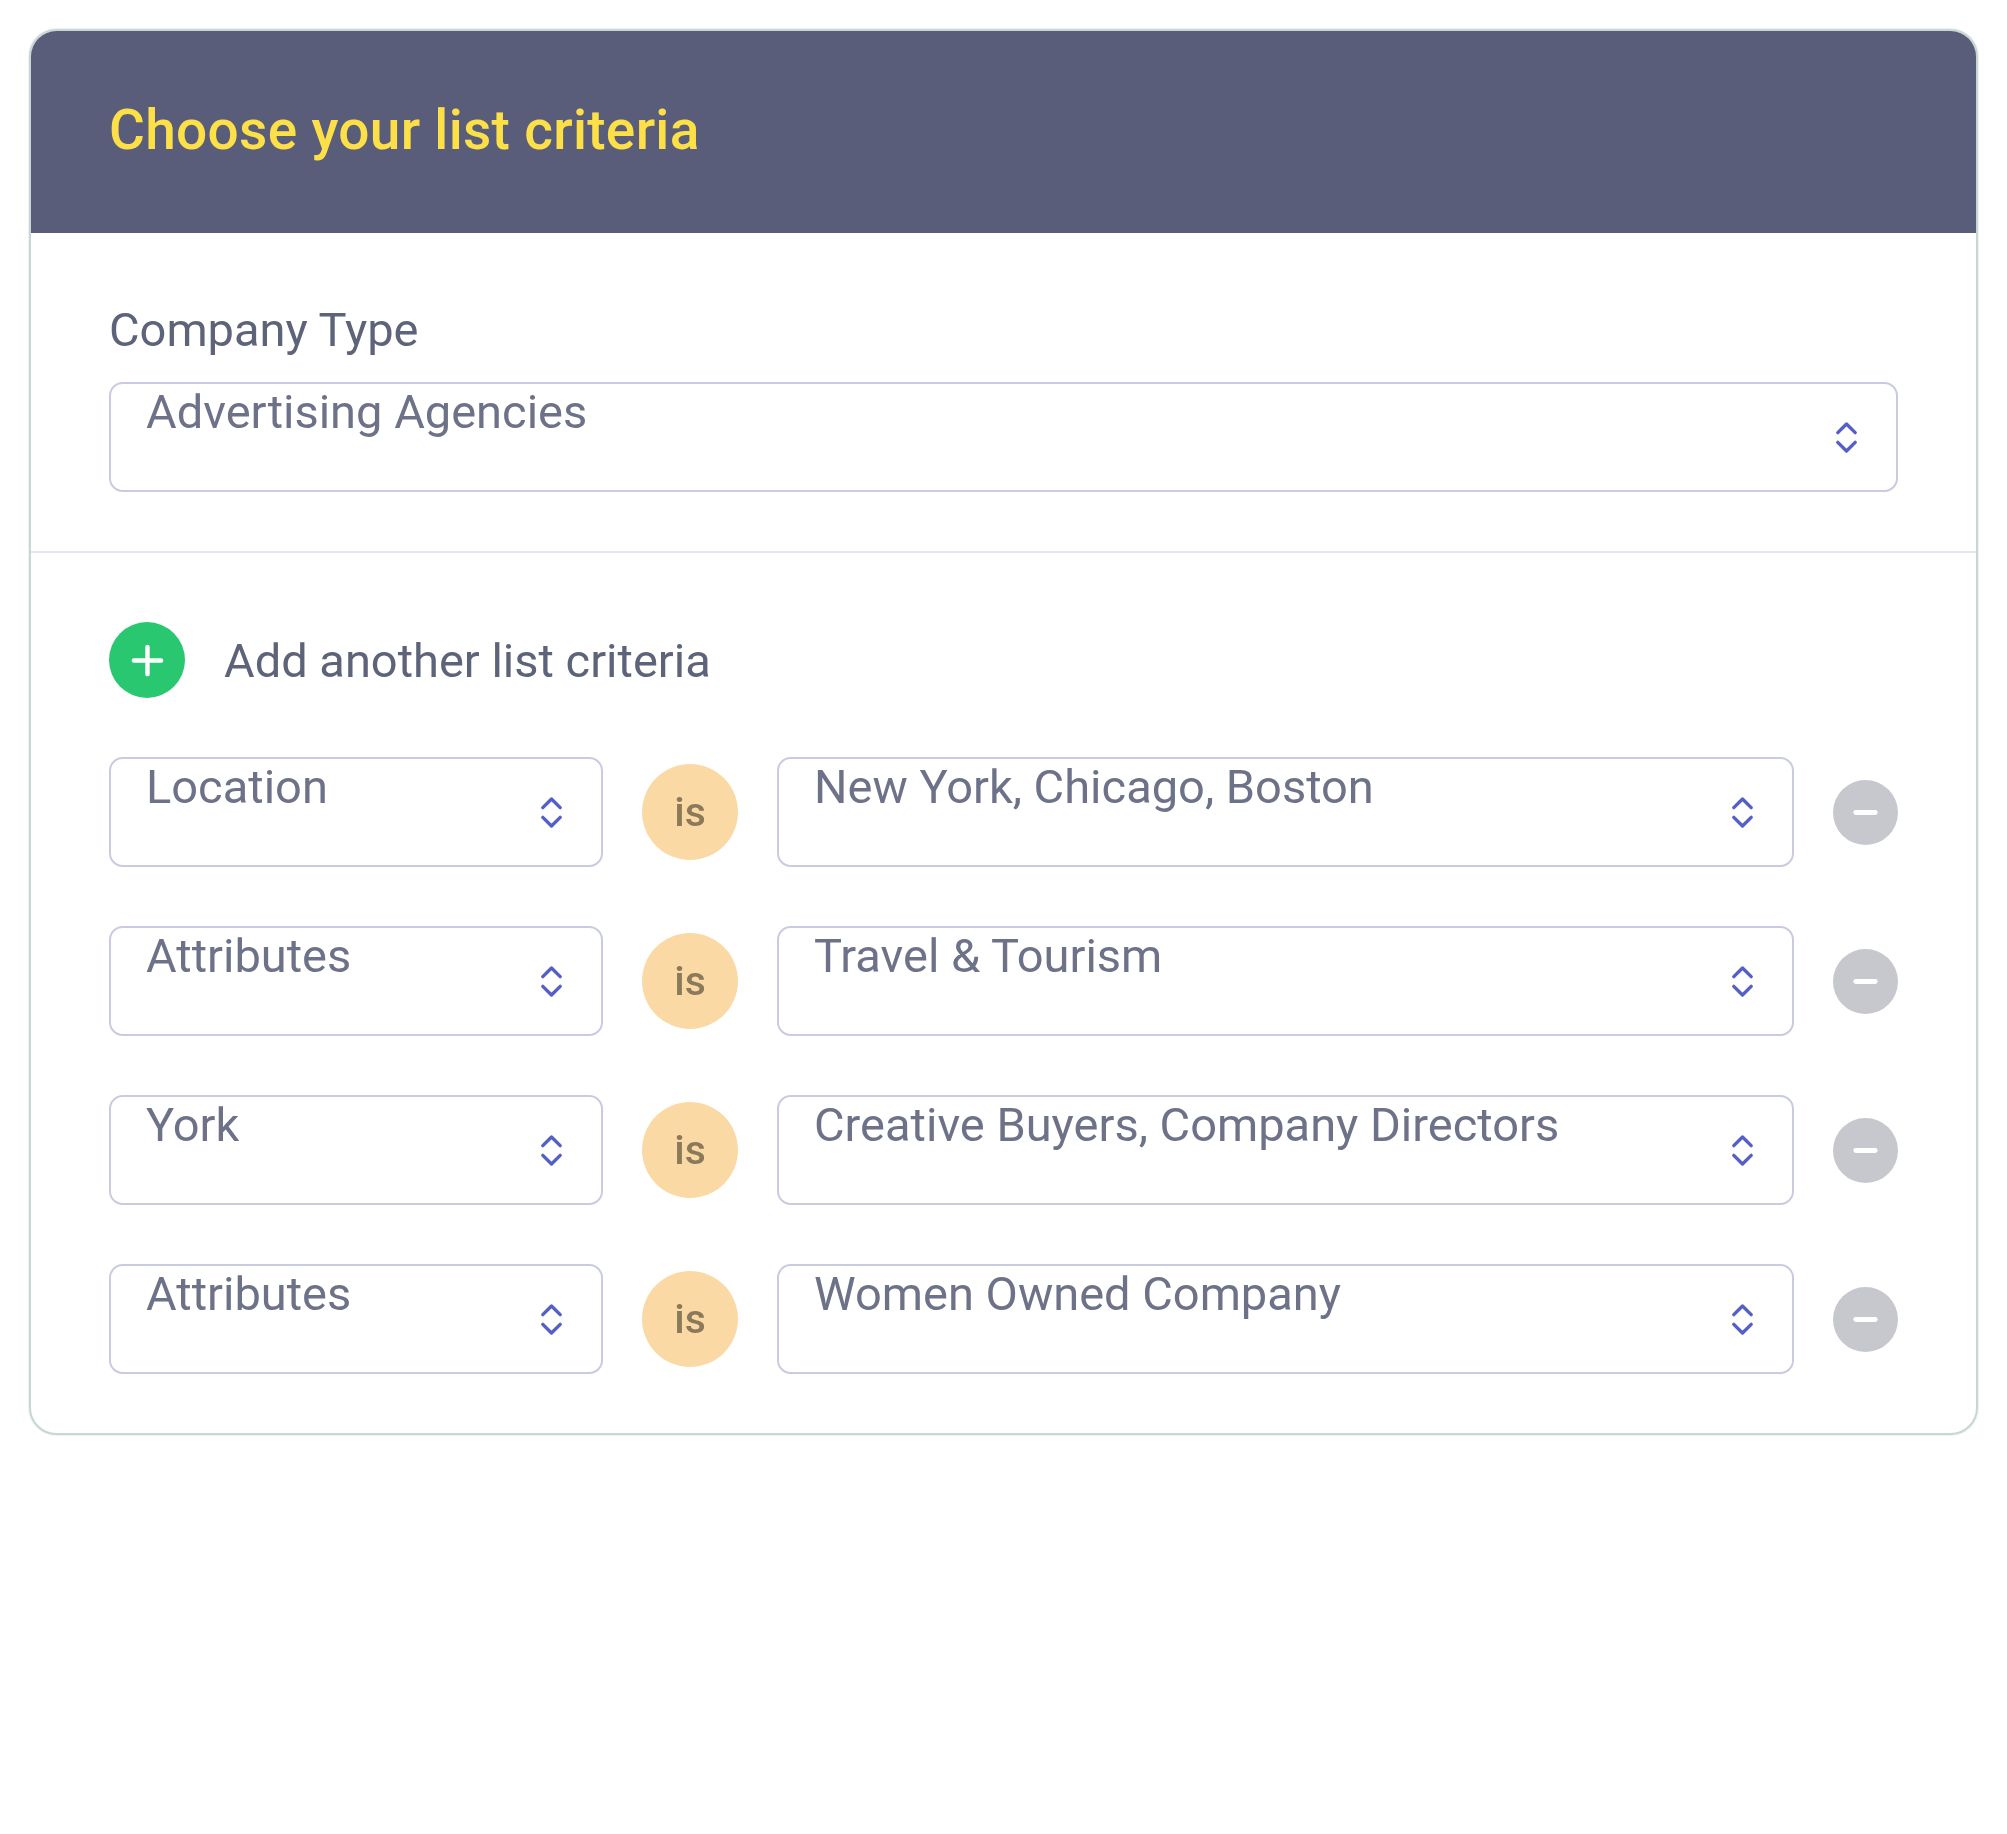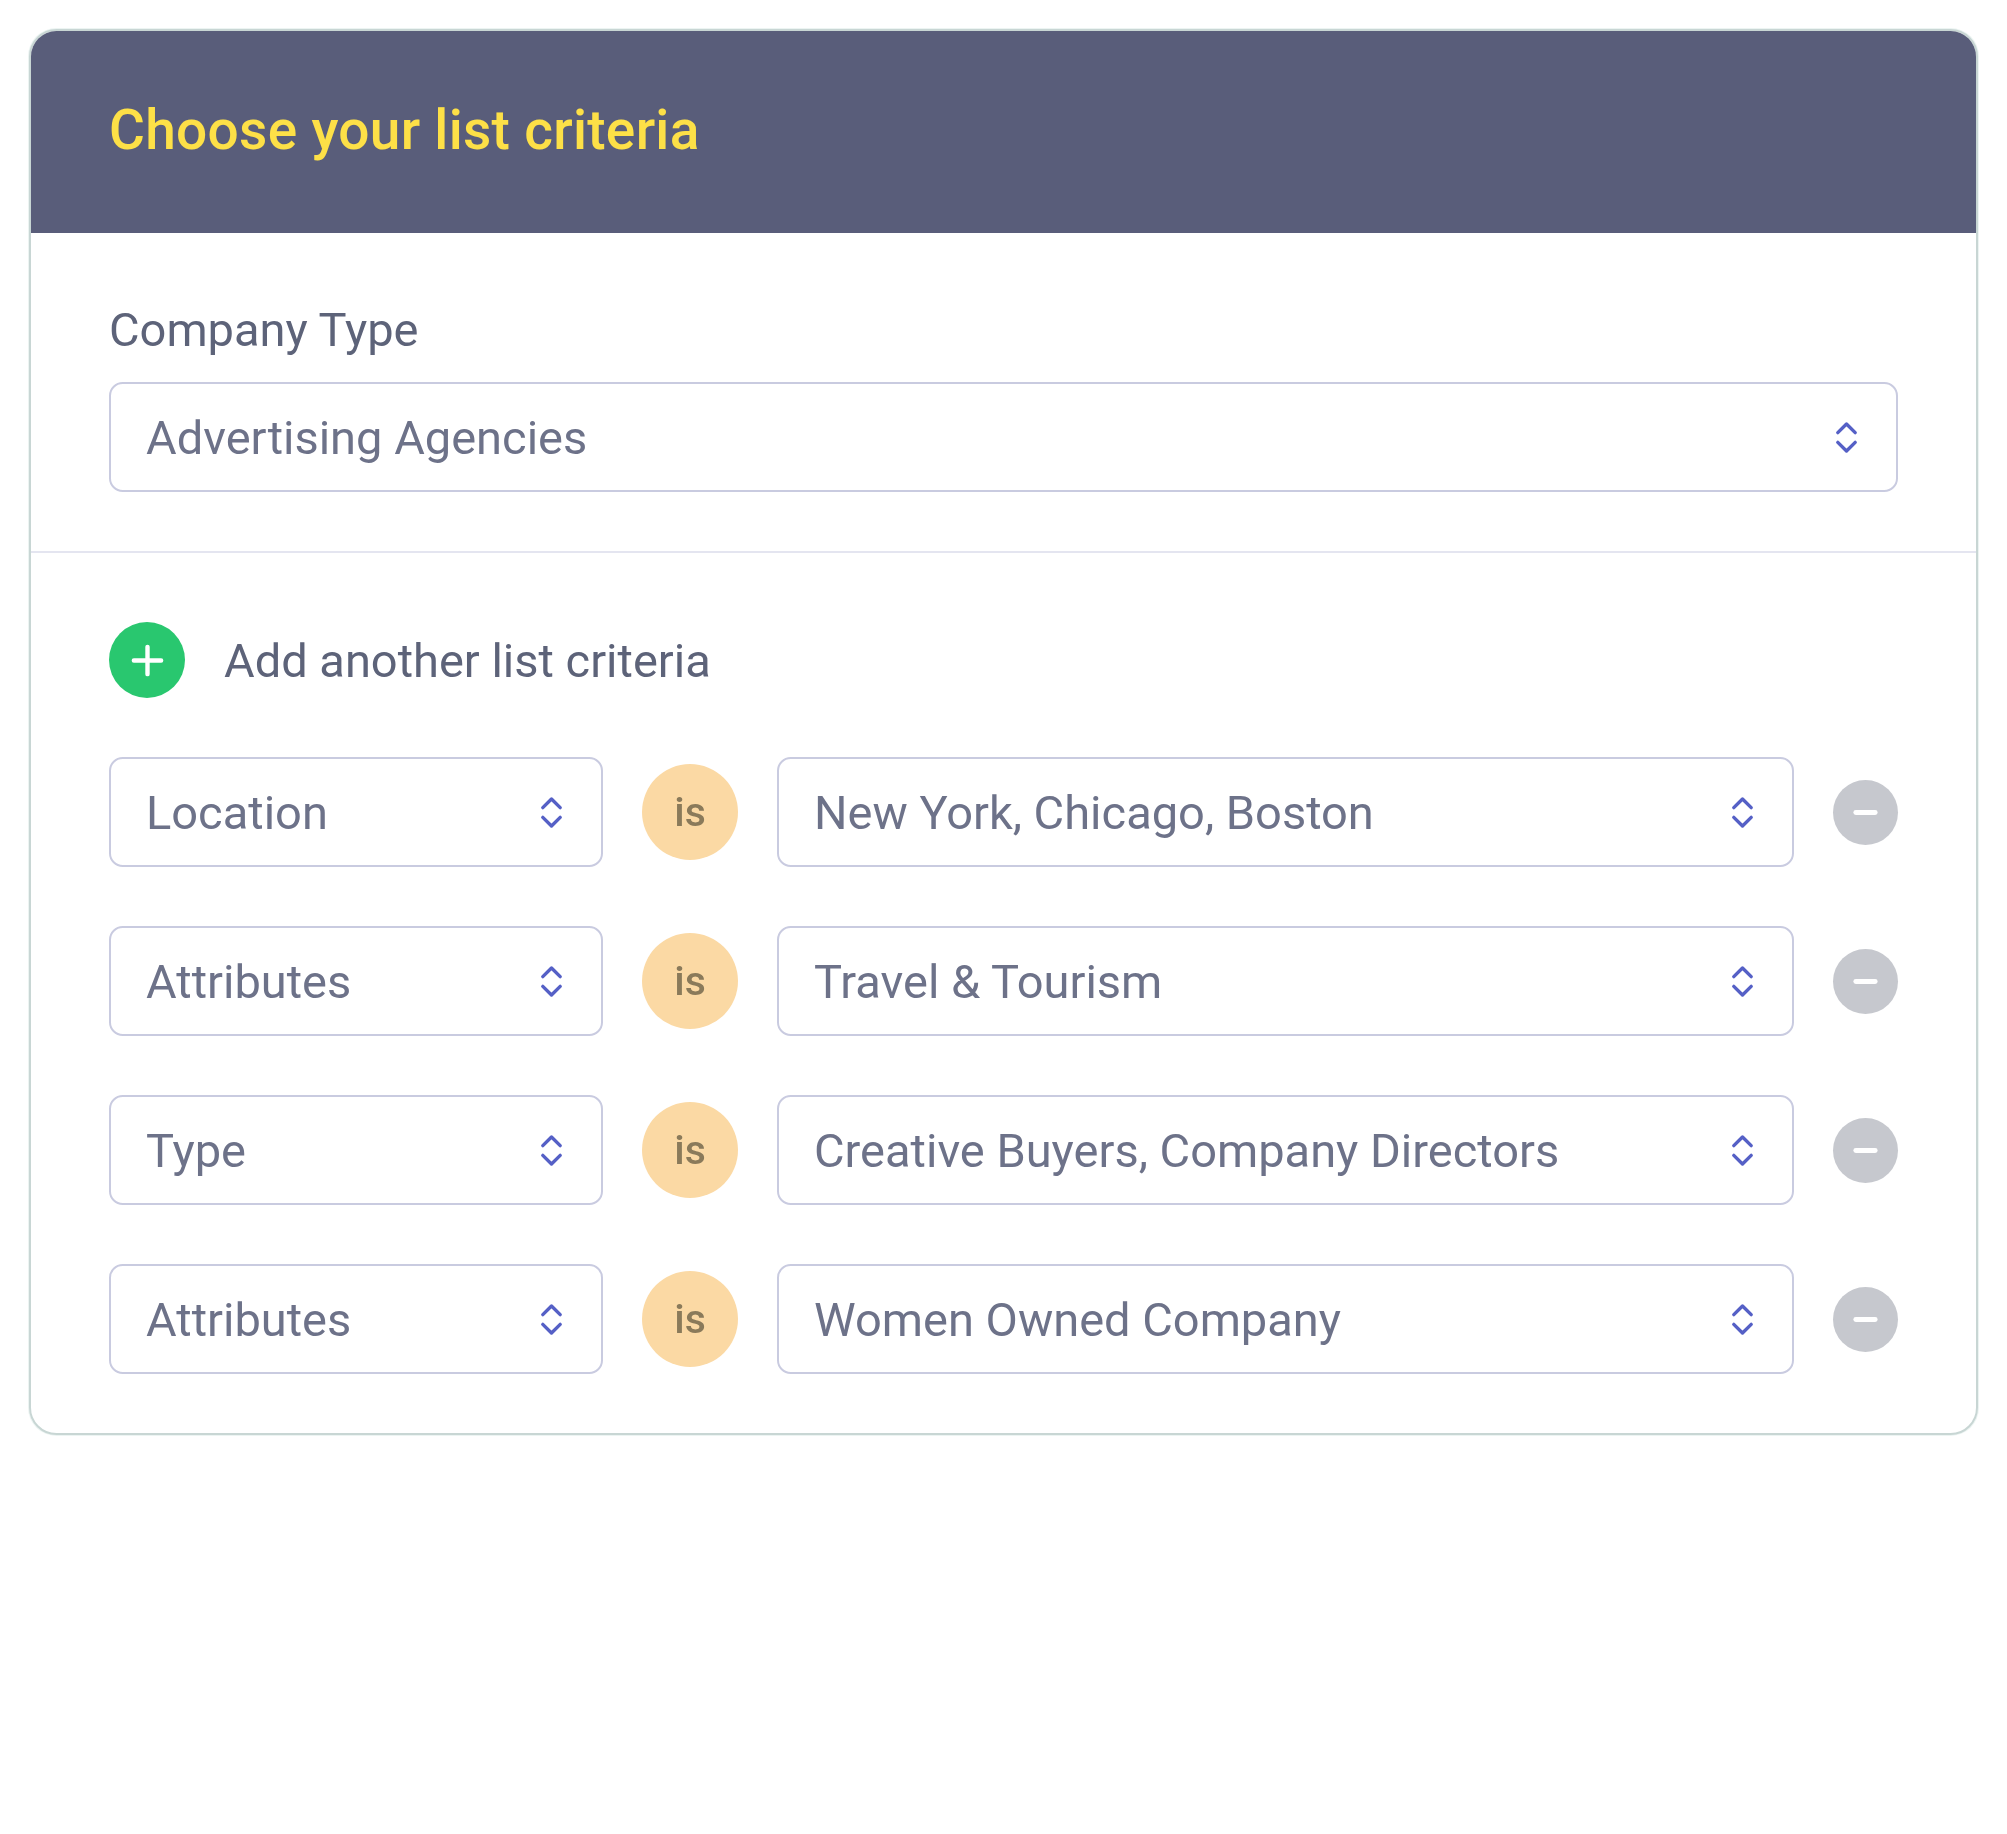--- a/index.html
+++ b/index.html
@@ -35,21 +35,20 @@
   }
   .label {
     color: #5d6379;
     font-size: 47px;
     font-weight: 400;
     margin-bottom: 25px;
   }
   .select {
     position: relative;
     display: flex;
-    align-items: center;
     justify-content: space-between;
     border: 2px solid #c9cbe0;
     border-radius: 13.7px;
     background: #ffffff;
     padding: 0 35px;
     height: 110px;
     cursor: pointer;
   }
   .select-text {
     color: #6d7289;
@@ -223,21 +222,21 @@
           <span>
             <svg width="33" height="33" viewBox="0 0 34 34">
                 <path d="M7 17 H27" stroke="#ffffff" stroke-width="5" stroke-linecap="round"></path>
               </svg>
           </span>
         </div>
       </div>
 
       <div class="criteria-row">
         <div class="select field">
-          <div class="select-text">Type</div>
+          <div class="select-text">York</div>
           <div class="select-caret">
             <svg width="29" height="39" viewBox="0 0 30 40">
                 <path d="M6 15 L15 6 L24 15" fill="none" stroke="#5560c6" stroke-width="3.5" stroke-linecap="round" stroke-linejoin="round"></path>
                 <path d="M6 25 L15 34 L24 25" fill="none" stroke="#5560c6" stroke-width="3.5" stroke-linecap="round" stroke-linejoin="round"></path>
               </svg>
           </div>
         </div>
         <div class="op-pill">
           <div class="op-text">is</div>
         </div>

